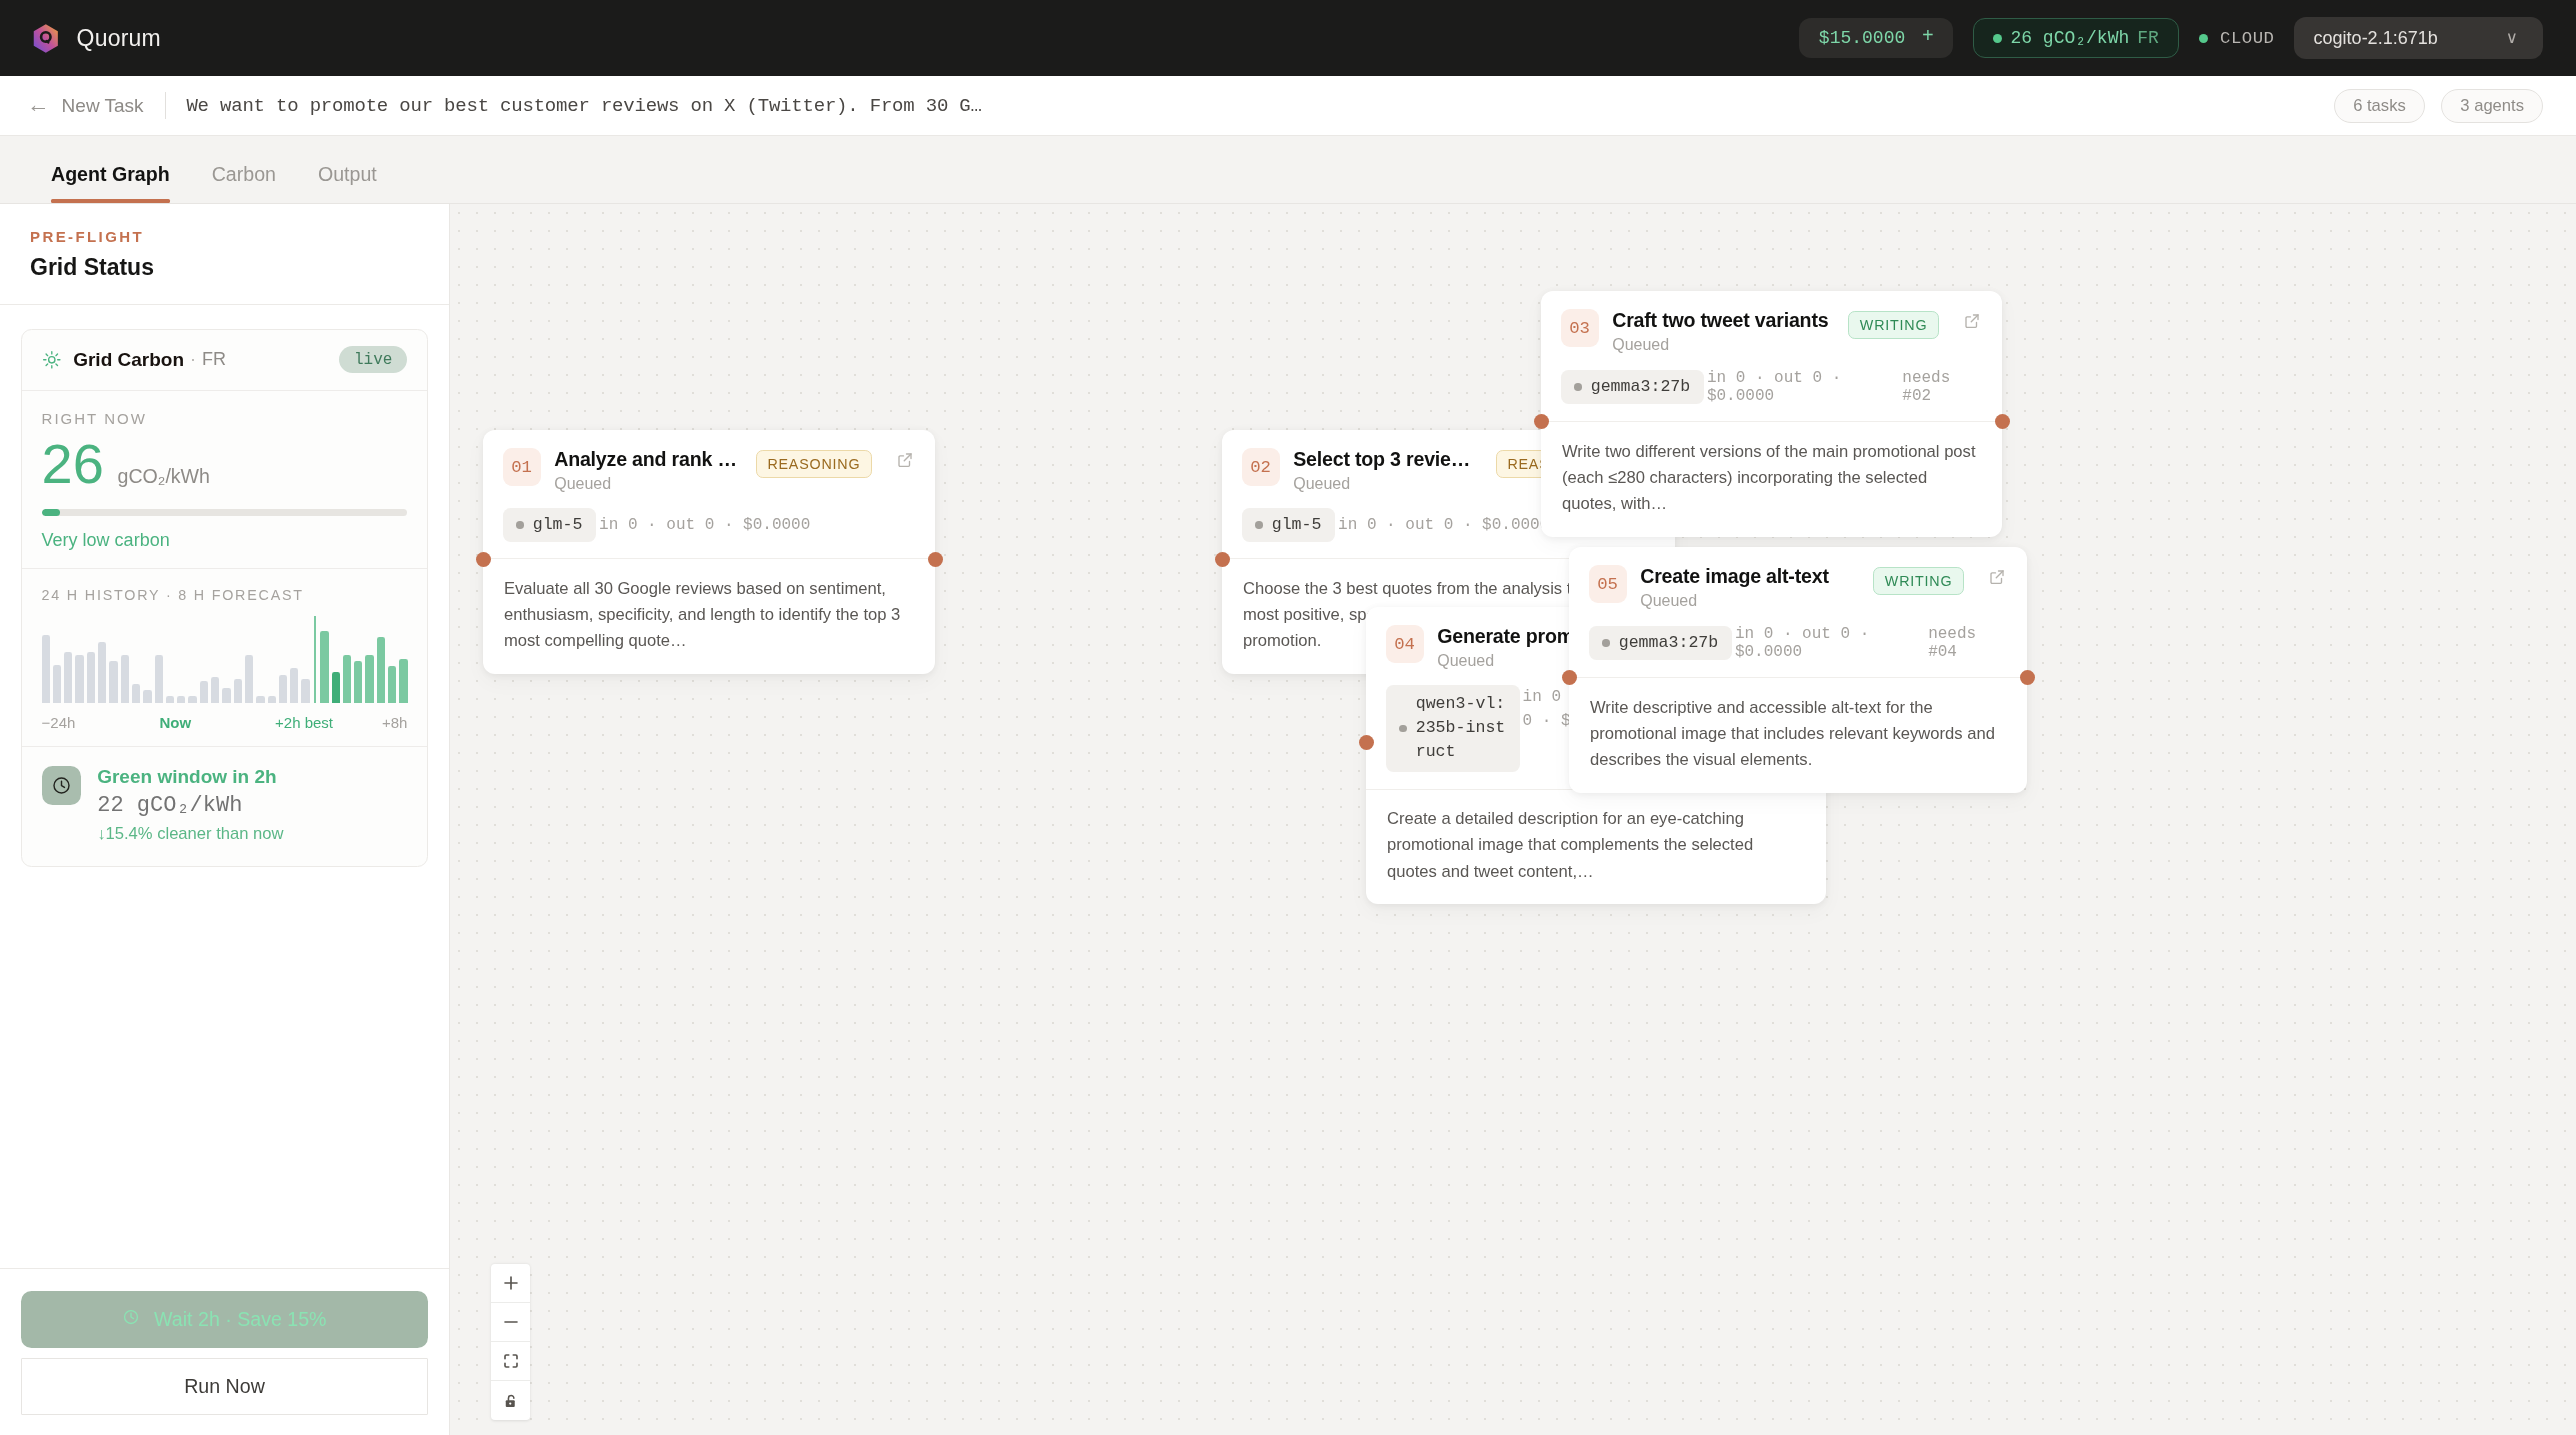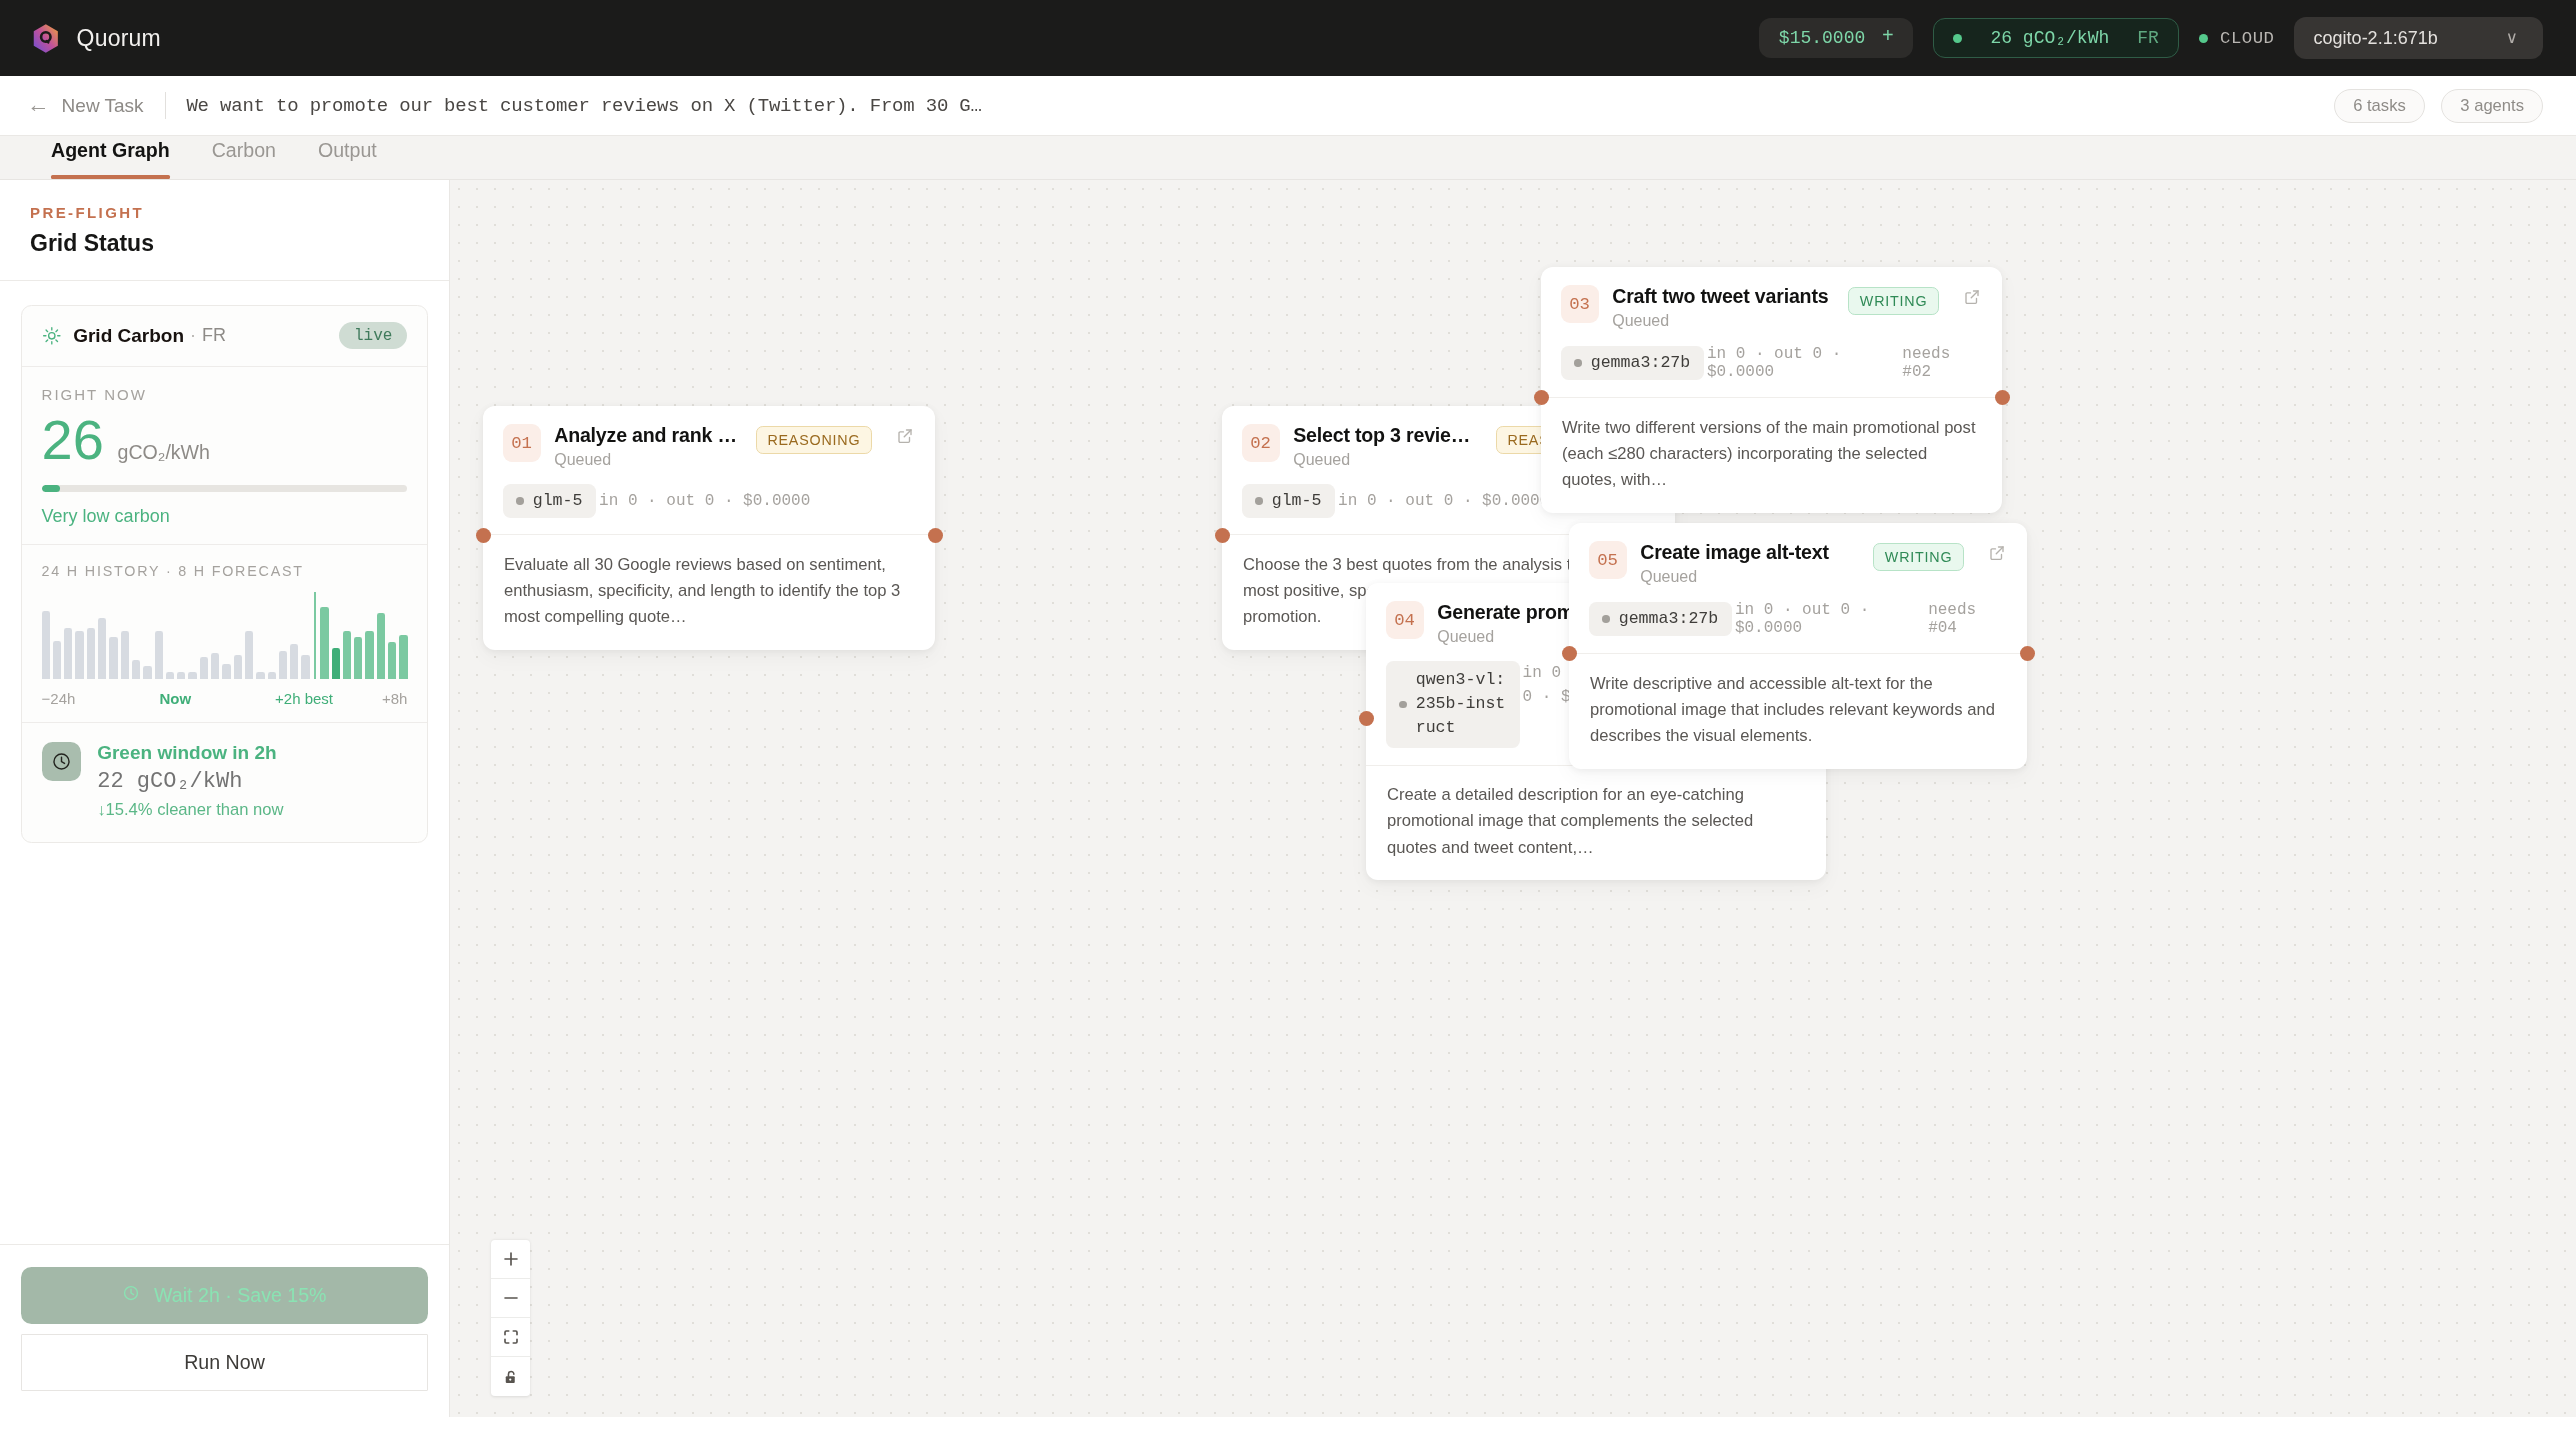--- a/index.html
+++ b/index.html
@@ -31,21 +31,21 @@
     margin-left: auto; display: flex; align-items: center; gap: 19.6px;
   }
   .budget-chip {
     background: #2d2c2a; border-radius: 12px; padding: 9.8px 19.6px;
     display: flex; align-items: center; gap: 16.6px;
   }
   .budget-chip .amt { color: #7dd6a8; font-size: 18px; }
   .budget-chip .plus { color: #7dd6a8; font-size: 19.6px; line-height: 1; }
   .carbon-chip {
     background: #16251d; border: 1.5px solid #2f5c46; border-radius: 12px;
-    padding: 9px 19.6px; display: flex; align-items: center; gap: 28px;
+    padding: 9px 19.6px; display: flex; align-items: center; gap: 8px;
   }
   .carbon-chip .dot { width: 9px; height: 9px; border-radius: 50%; background: #55c98c; }
   .carbon-chip .val { color: #7dd6a8; font-size: 18px; }
   .carbon-chip .reg { color: #5fa880; font-size: 18px; }
   .cloud-chip { display: flex; align-items: center; gap: 12px; }
   .cloud-chip .dot { width: 9px; height: 9px; border-radius: 50%; background: #55c98c; }
   .cloud-chip .lbl { color: #b9b6b2; font-size: 17.3px; letter-spacing: 0.5px; }
   .model-select {
     background: #373533; border-radius: 12px; padding: 10.5px 19.6px;
     display: flex; align-items: center; gap: 68px; min-width: 249px;
@@ -66,21 +66,21 @@
     overflow: hidden; text-overflow: ellipsis; max-width: 1657px;
   }
   .taskbar-right { margin-left: auto; display: flex; gap: 16.6px; }
   .pill {
     border: 0.8px solid #e4e2df; border-radius: 752px; padding: 6px 18px;
     color: #8f8c88; font-size: 16.6px; background:#fbfaf9;
   }
 
   
   .tabs {
-    height: 44px; background: #f4f3f1; border-bottom: 0.8px solid #e7e5e2;
+    height: 68px; background: #f4f3f1; border-bottom: 0.8px solid #e7e5e2;
     display: flex; align-items: flex-end; padding-left: 51px; gap: 42px;
   }
   .tab {
     font-size: 19.6px; color: #9a9793; padding-bottom: 16.6px; position: relative;
   }
   .tab.active { color: #131312; font-weight: 700; }
   .tab.active::after {
     content:""; position:absolute; left:0; right:0; bottom:0; height:3.8px;
     background:#c4714f; border-radius:1.5px;
   }

